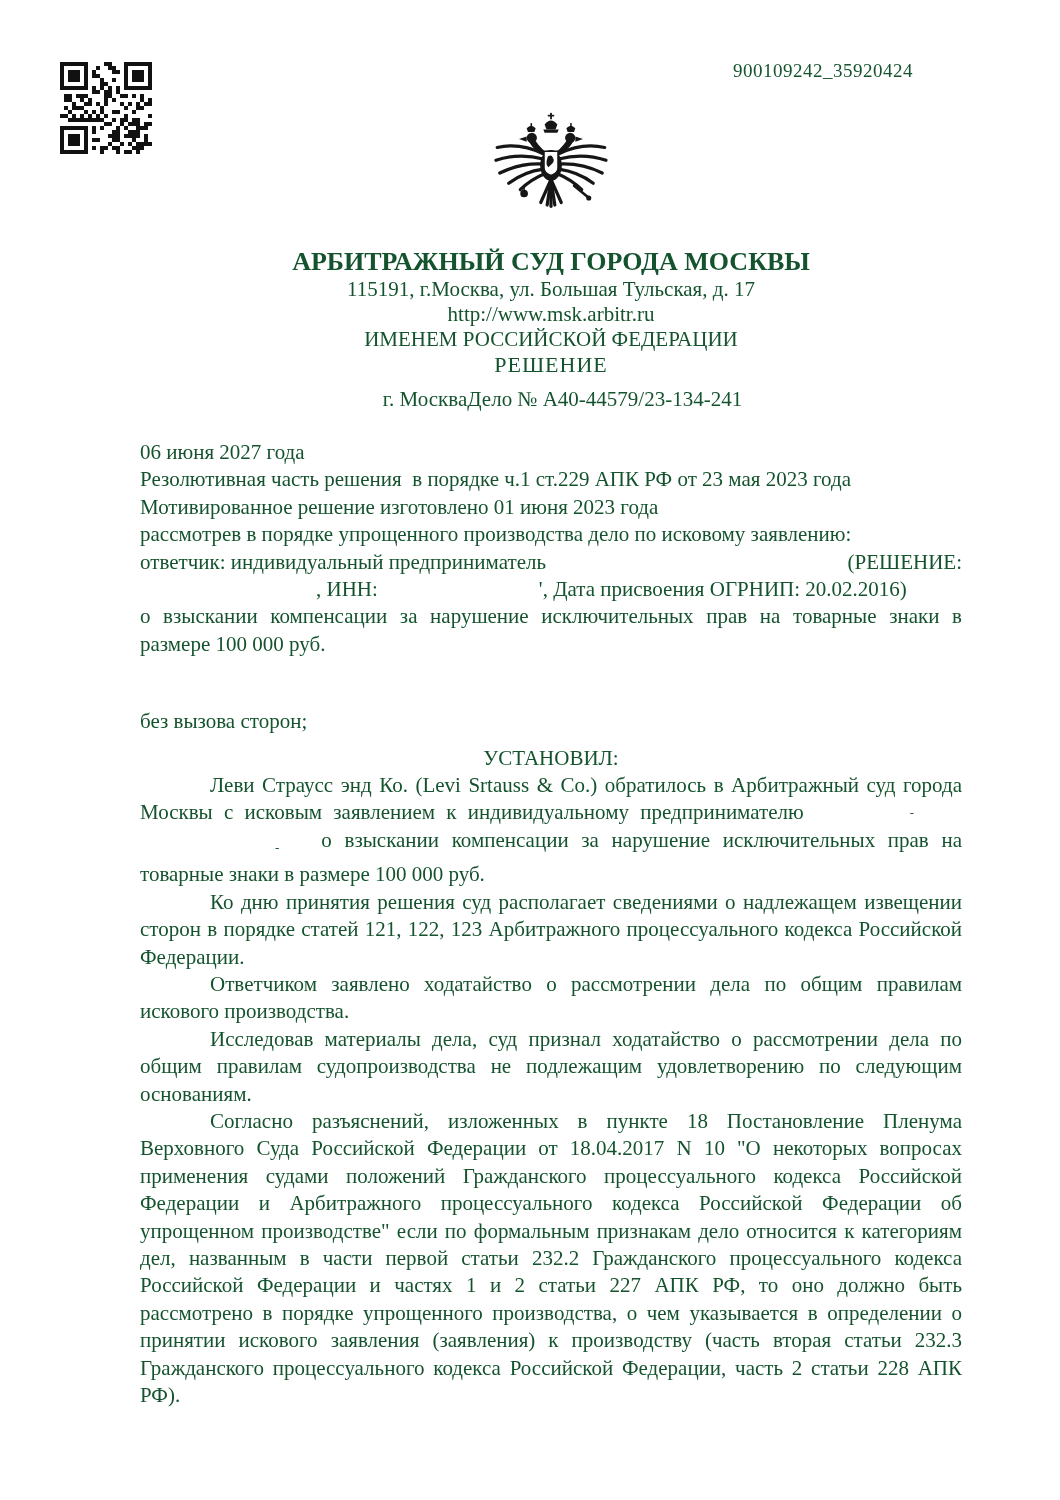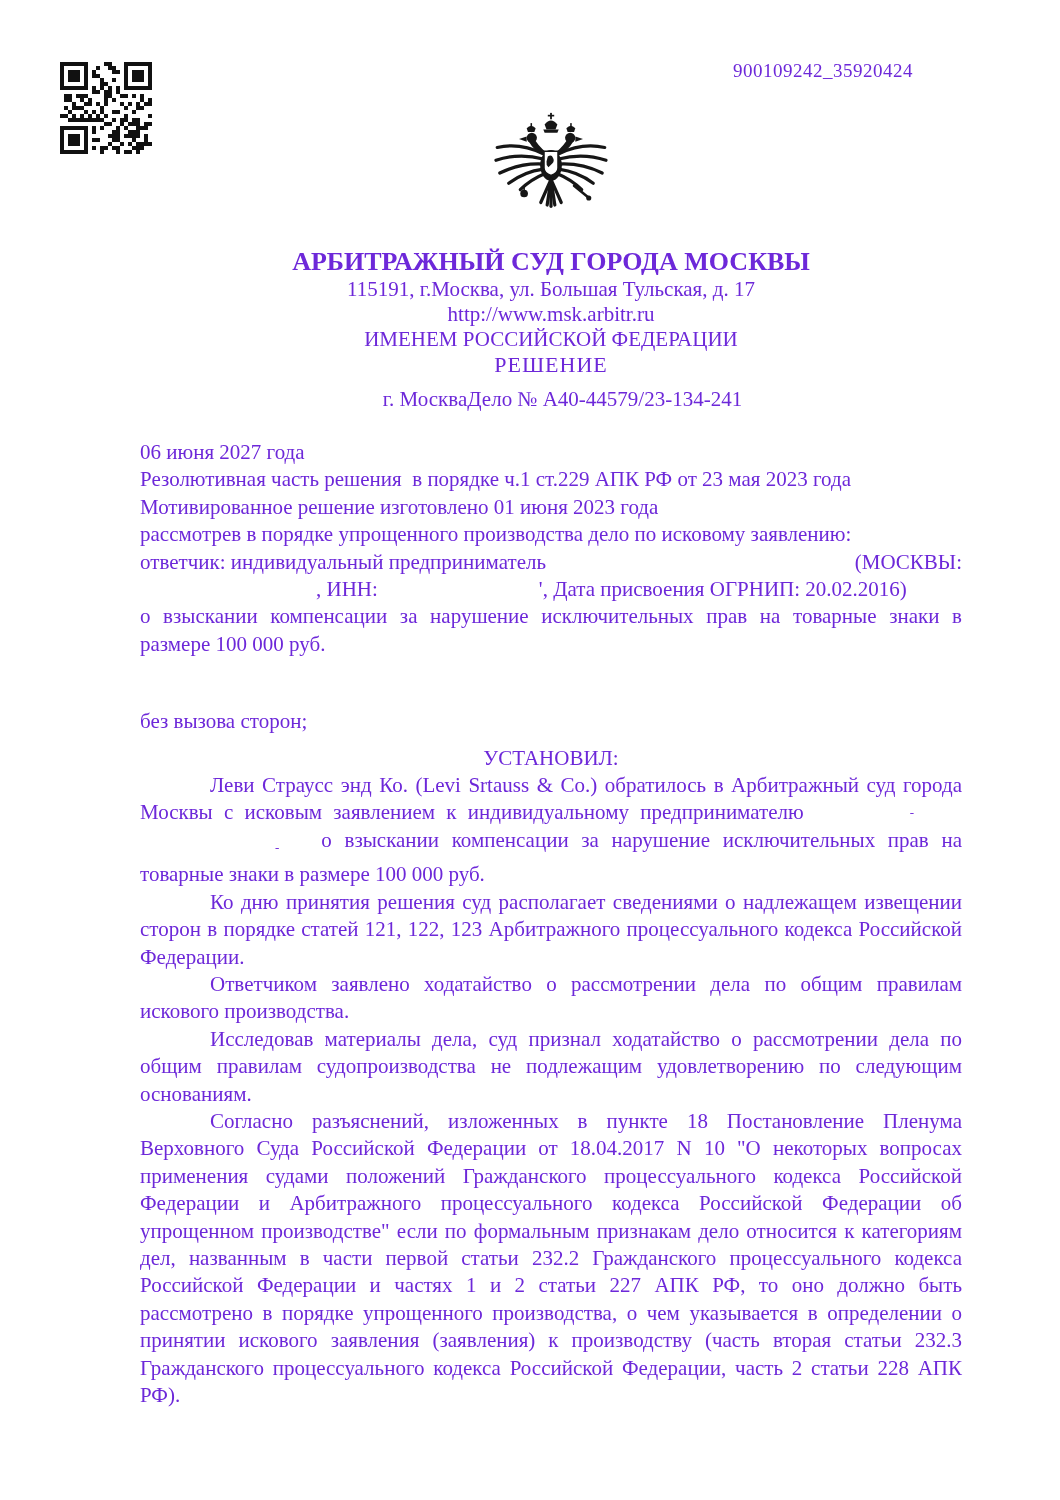--- a/index.html
+++ b/index.html
@@ -1,21 +1,21 @@
 <!DOCTYPE html>
 <html><head>
 <meta charset="utf-8">
 <style>
   html,body{margin:0;padding:0;background:#e8e8e8;}
   .page{
     position:relative;
     width:1060px;height:1500px;
     background:#ffffff;
     font-family:"Liberation Serif","DejaVu Serif",serif;
-    color:#6d28d9;
+    color:#14532d;
     overflow:hidden;
   }
   .qr{position:absolute;left:60px;top:62px;width:92px;height:92px;}
   .doc-number{
     position:absolute;top:60px;right:147px;
     font-size:19px;letter-spacing:0.5px;
   }
   .content{position:relative;margin-left:140px;width:822px;}
   .crest{display:flex;justify-content:center;padding-top:101px;}
   .crest svg{width:128px;height:130px;}
@@ -274,21 +274,21 @@
       <span>Дело № А40-44579/23-134-241</span>
     </div>
 
     <div class="body-block" id="body-block">
         <div class="bl">06 июня 2027 года</div>
         <div class="bl">Резолютивная часть решения  в порядке ч.1 ст.229 АПК РФ от 23 мая 2023 года</div>
         <div class="bl">Мотивированное решение изготовлено 01 июня 2023 года</div>
         <div class="bl">рассмотрев в порядке упрощенного производства дело по исковому заявлению:</div>
         <div class="between">
           <span>ответчик: индивидуальный предприниматель</span>
-          <span>(МОСКВЫ:</span>
+          <span>(РЕШЕНИЕ:</span>
         </div>
         <div class="segments"><span style="margin-left: 176px;">, ИНН:</span><span style="margin-left: 125px; text-align: right;">', Дата присвоения ОГРНИП: 20.02.2016)</span></div>
         <div class="para noindent">о взыскании компенсации за нарушение исключительных прав на товарные знаки в размере 100 000 руб.</div>
         <div style="height: 50px;"></div>
         <div class="bl">без вызова сторон;</div>
         <div style="height: 9px;"></div>
         <div class="center">УСТАНОВИЛ:</div>
         <div class="stretch" style="text-indent: 70px;">Леви Страусс энд Ко. (Levi Srtauss &amp; Co.) обратилось в Арбитражный суд города</div>
         <div class="segments"><span style="word-spacing: 6px;">Москвы с исковым заявлением к индивидуальному предпринимателю</span><span class="mark" style="margin-left: 70px;">-</span></div>
         <div class="stretch" style="padding-left: 135px;"><span class="mark markpad">-</span>о взыскании компенсации за нарушение исключительных прав на</div>

